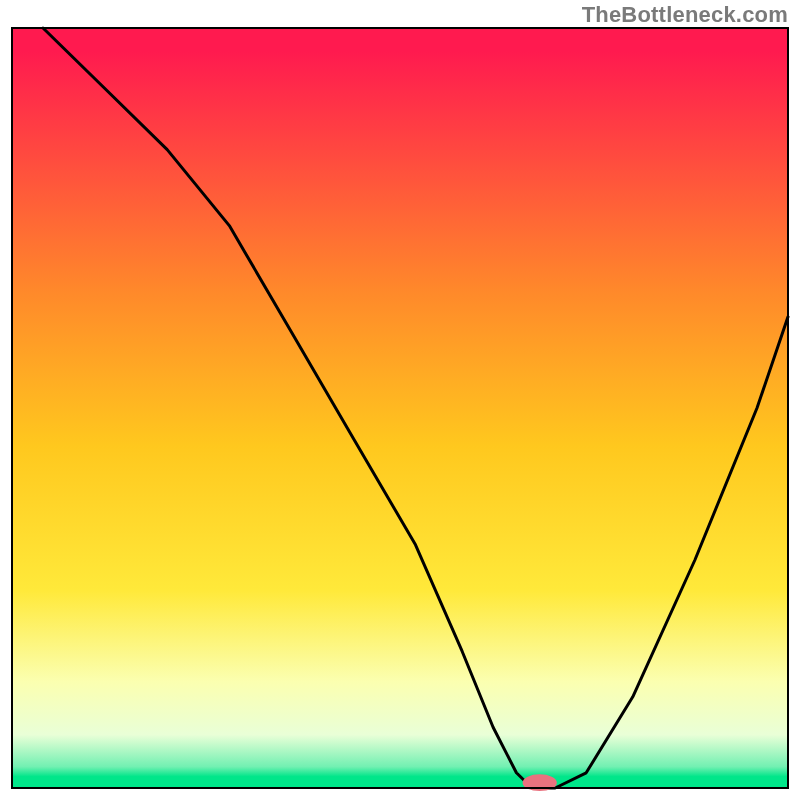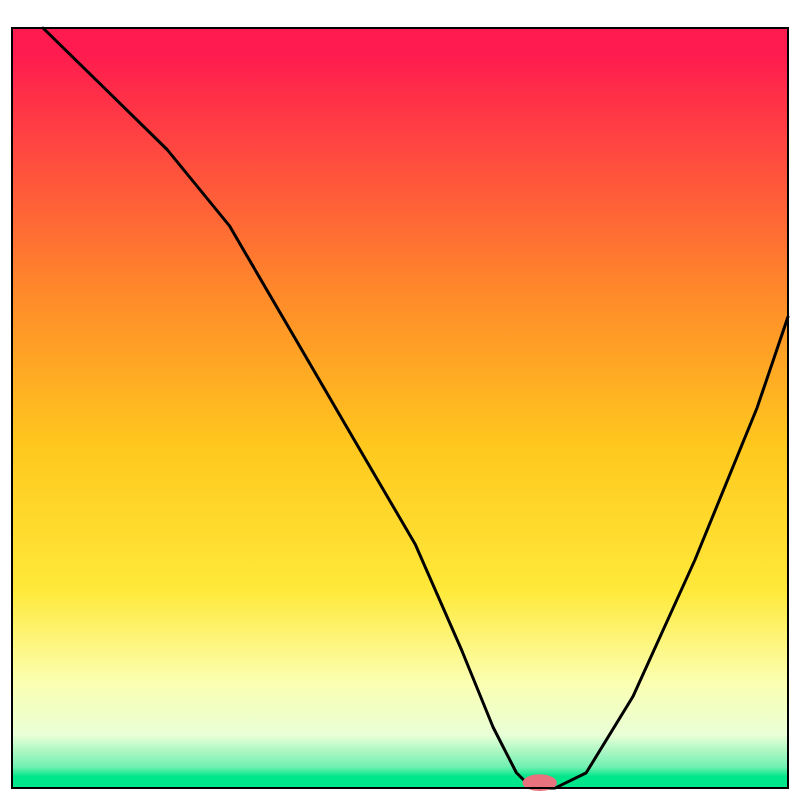--- a/index.html
+++ b/index.html
@@ -44,13 +44,14 @@
           <stop offset="97.20%" stop-color="#72f0b2"></stop>
           <stop offset="98.50%" stop-color="#00e68a"></stop>
           <stop offset="100.00%" stop-color="#00e68a"></stop>
         </linearGradient>
       </defs>
       <rect x="12" y="28" width="776" height="760" fill="url(#bg-grad)"></rect>
       <path d="M 43.0 28.0 L 105.1 88.8 L 167.2 149.6 L 229.3 225.6 L 291.4 332.0 L 353.4 438.4 L 415.5 544.8 L 462.1 651.2 L 493.1 727.2 L 516.4 772.8 L 531.9 788.0 L 555.2 788.0 L 586.2 772.8 L 632.8 696.8 L 694.9 560.0 L 757.0 408.0 L 788.0 316.8" fill="none" stroke="#000" stroke-width="3" stroke-linejoin="round" stroke-linecap="round"></path>
       <ellipse cx="539.7" cy="782.7" rx="17.1" ry="8.4" fill="#e9727f"></ellipse>
       <rect x="12" y="28" width="776" height="760" fill="none" stroke="#000000" stroke-width="2"></rect>
     </svg>
+  <div class="watermark">TheBottleneck.com</div>
 </div>
 
 </body></html>

